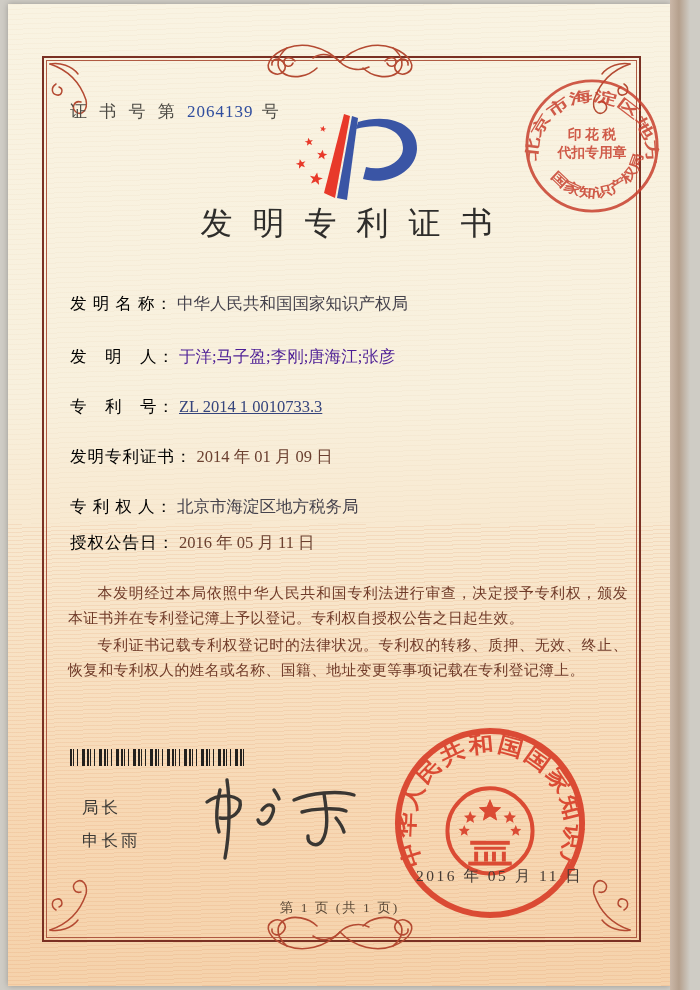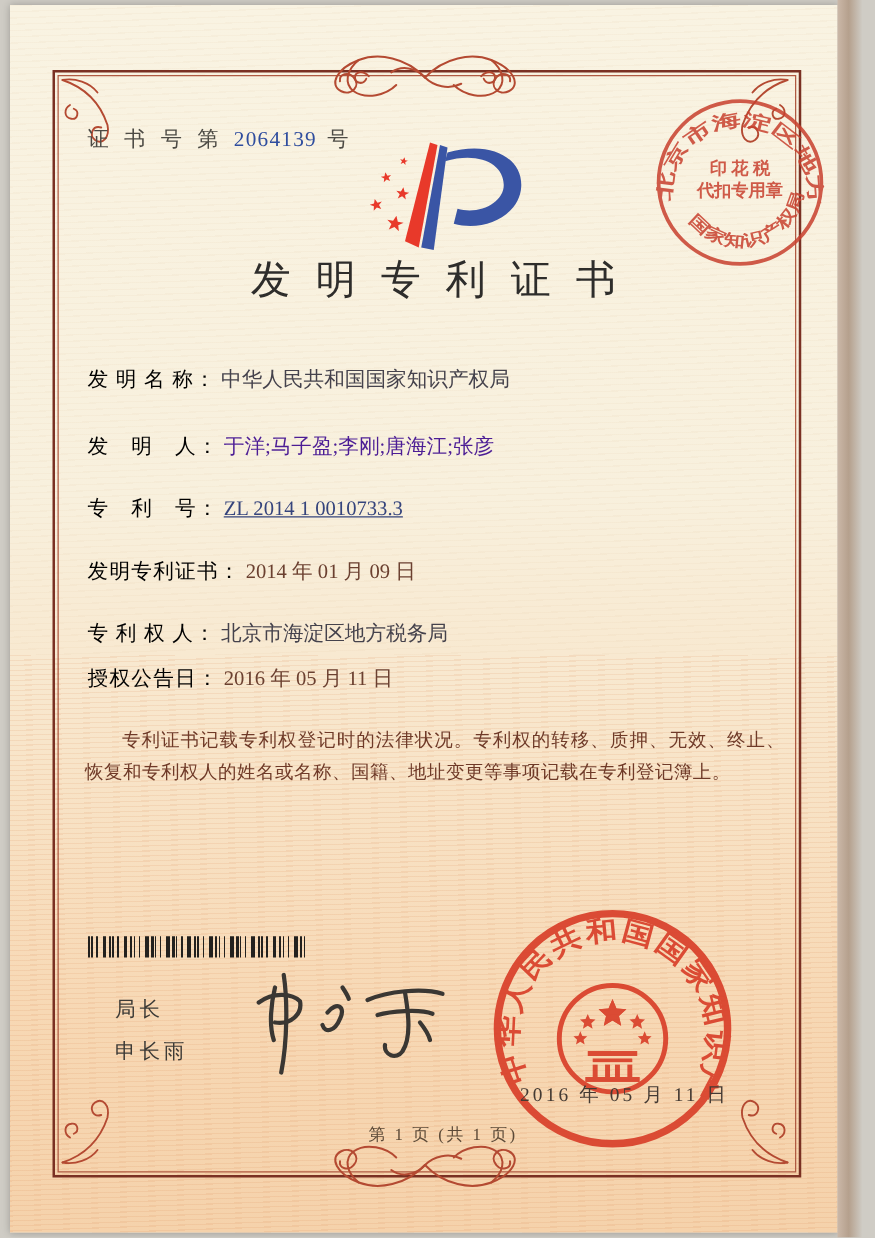--- a/index.html
+++ b/index.html
@@ -57,24 +57,24 @@
   .body-text{
     left:68px;top:581px;width:560px;font-size:14.8px;line-height:1.7;
     color:#6f3a28;text-align:justify;letter-spacing:.4px;
   }
   .body-text p{margin:0 0 2px 0;text-indent:2em;}
   .barcode{
     left:70px;top:749px;width:174px;height:17px;
     background:
       repeating-linear-gradient(90deg,#23211e 0 2px,transparent 2px 3px,#23211e 3px 4px,transparent 4px 7px,#23211e 7px 8px,transparent 8px 12px,#23211e 12px 15px,transparent 15px 17px);
   }
-  .signer{left:92px;font-size:16.5px;color:#3c3a36;letter-spacing:3px;}
+  .signer{left:82px;font-size:16.5px;color:#3c3a36;letter-spacing:3px;}
   .footer{
     left:42px;top:899px;width:595px;text-align:center;
-    font-size:13.5px;color:#5c4a38;letter-spacing:2px;padding-left:15px;
+    font-size:13.5px;color:#5c4a38;letter-spacing:2px;
   }
   .seal-date{
     left:416px;top:866px;font-size:15.5px;color:#443a33;letter-spacing:2.5px;z-index:6;
   }
   .main-seal{left:391px;top:724px;width:198px;height:198px;z-index:5;opacity:.93;}
   .tax-seal{left:518px;top:72px;width:148px;height:148px;opacity:.85;}
   .signature{left:186px;top:770px;width:190px;height:96px;z-index:2;}
   .logo{left:266px;top:108px;width:168px;height:100px;}
 </style>
 </head>
@@ -171,20 +171,21 @@
   <span class="lbl">发明专利证书：</span><span class="val val-brown">2014 年 01 月 09 日</span>
 </div>
 <div class="abs field" style="top:496px;">
   <span class="lbl">专 利 权 人：</span><span class="val val-dark">北京市海淀区地方税务局</span>
 </div>
 <div class="abs field" style="top:532px;">
   <span class="lbl">授权公告日：</span><span class="val val-brown">2016 年 05 月 11 日</span>
 </div>
 
 <div class="abs body-text">
+  <p>本发明经过本局依照中华人民共和国专利法进行审查，决定授予专利权，颁发本证书并在专利登记簿上予以登记。专利权自授权公告之日起生效。</p>
   <p>专利证书记载专利权登记时的法律状况。专利权的转移、质押、无效、终止、恢复和专利权人的姓名或名称、国籍、地址变更等事项记载在专利登记簿上。</p>
 </div>
 
 <div class="abs barcode"></div>
 
 <div class="abs signer" style="top:797px;">局长</div>
 <div class="abs signer" style="top:830px;">申长雨</div>
 
 <svg class="abs signature" viewBox="0 0 190 96">
   <g fill="none" stroke="#3a3733" stroke-width="3.4" stroke-linecap="round" stroke-linejoin="round">

